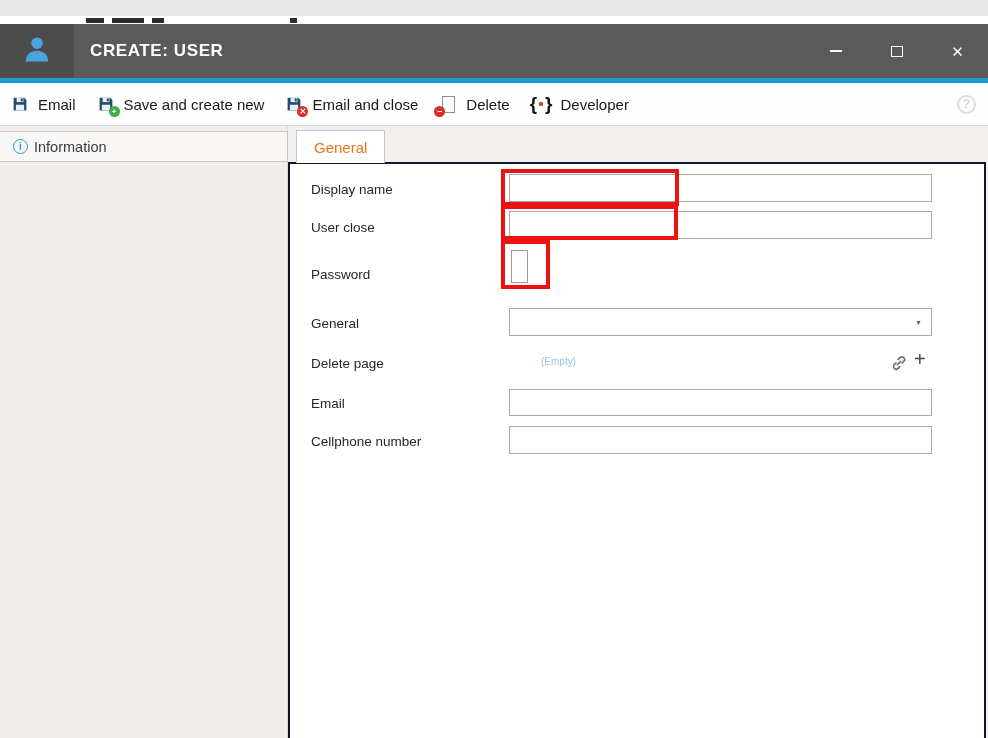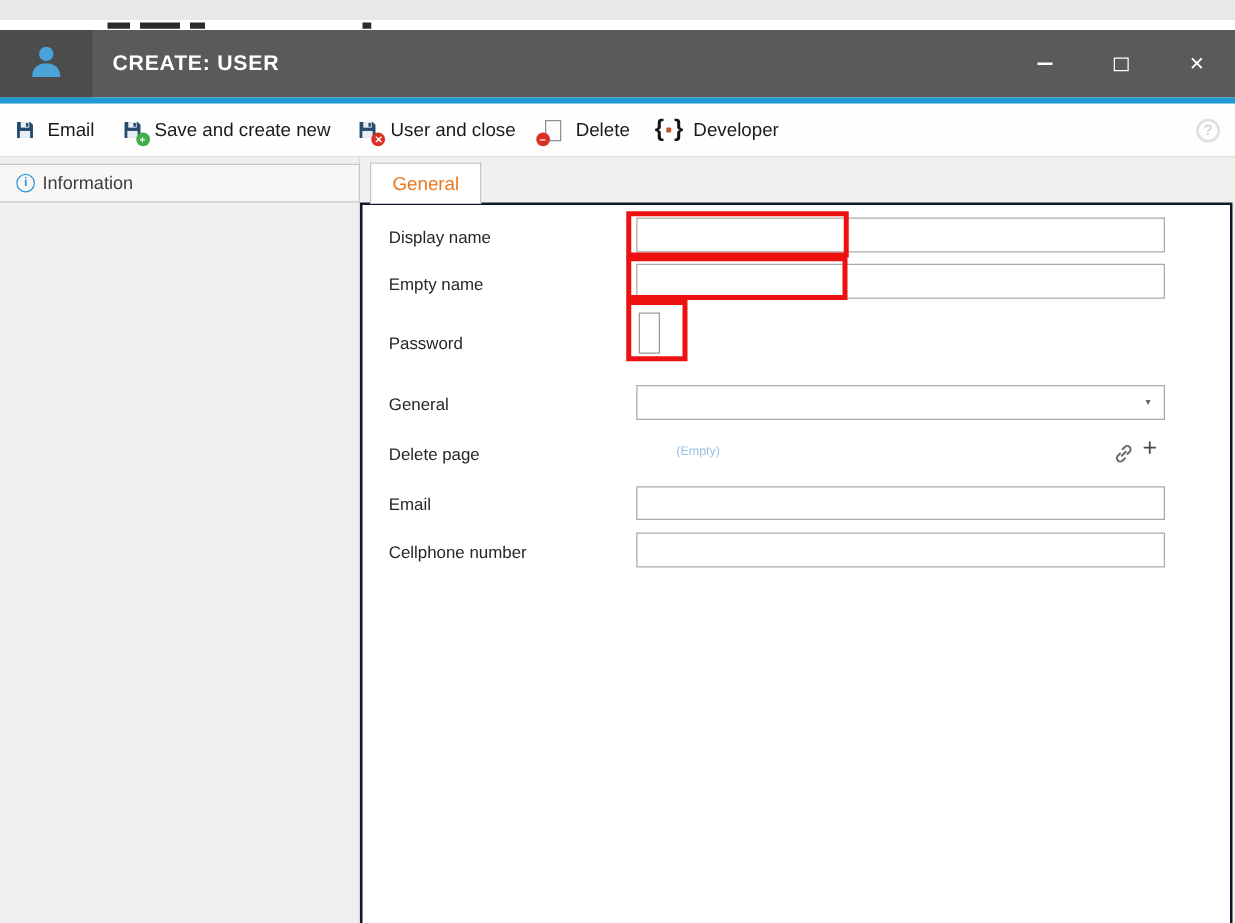--- a/index.html
+++ b/index.html
@@ -150,21 +150,21 @@
     <div class="tb-item">
       <span class="tb-icon">
         <svg width="18" height="18" viewBox="0 0 24 24">
           <path d="M3.5 3.5 h14 l3 3 v14 h-17 z" fill="#274b6d"></path>
           <rect x="7.5" y="3.5" width="9" height="6" fill="#e8eef4"></rect>
           <rect x="13" y="4.5" width="2.6" height="4" fill="#274b6d"></rect>
           <rect x="6.5" y="13" width="11" height="7.5" fill="#e8eef4"></rect>
         </svg>
         <span class="badge red">✕</span>
       </span>
-      <span>User and close</span>
+      <span>Email and close</span>
     </div>
 
     <div class="tb-item">
       <span class="tb-icon">
         <div class="page-icon"></div>
         <span class="badge-red-left badge red-left">–</span>
       </span>
       <span>Delete</span>
     </div>
 
@@ -196,21 +196,21 @@
         <div class="tab active">
           <span>General</span>
         </div>
       </div>
 
       <div class="content">
 
         <div class="fld-label" style="top:18px;">Display name</div>
         <input class="text-input" style="top: 10px;" type="text" value="">
 
-        <div class="fld-label" style="top:56px;">Empty name</div>
+        <div class="fld-label" style="top:56px;">User close</div>
         <input class="text-input" style="top: 47px;" type="text" value="">
 
         <div class="fld-label" style="top:103px;">Password</div>
         <input class="pwd-input" type="password" value="" style="">
 
         <div class="fld-label" style="top:152px;">General</div>
         <div class="dropdown">
           <span class="dd-arrow">▼</span>
         </div>
 

